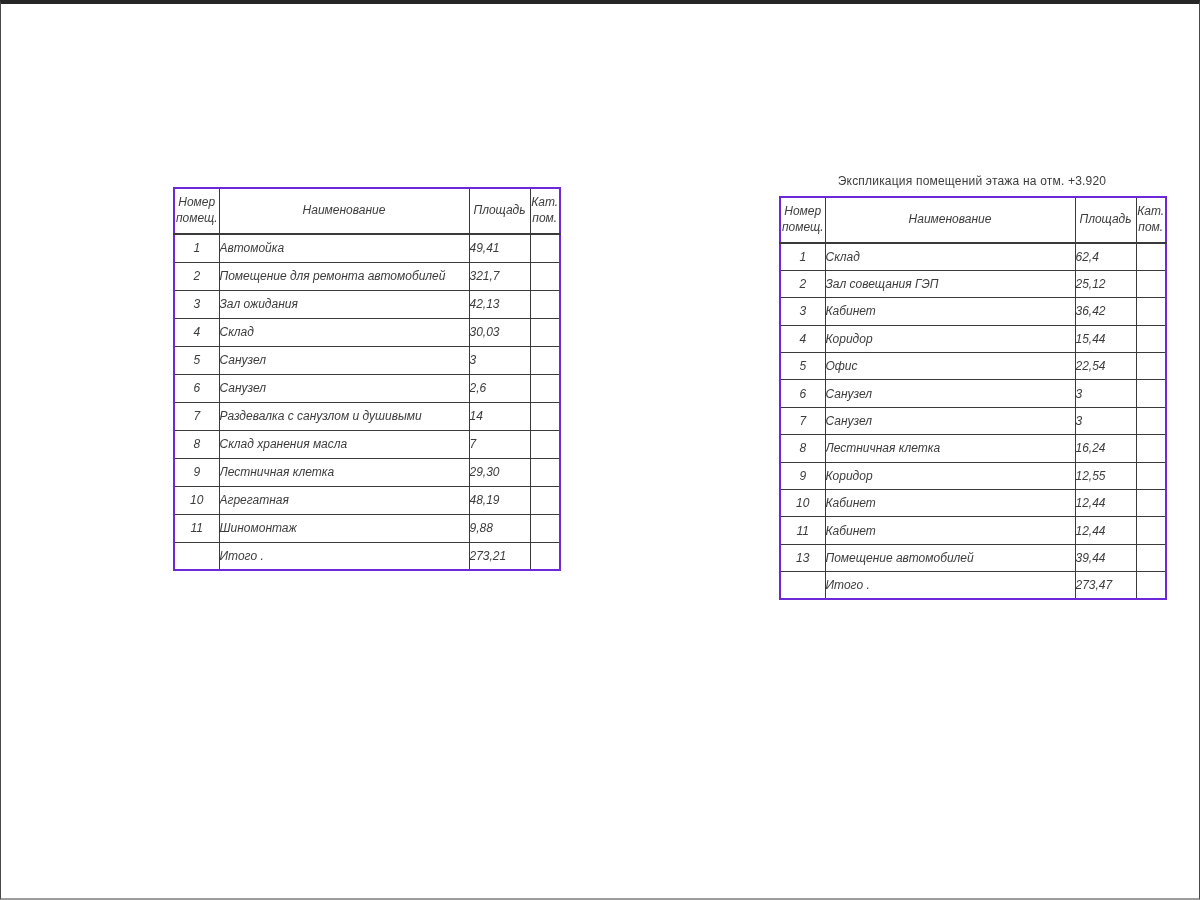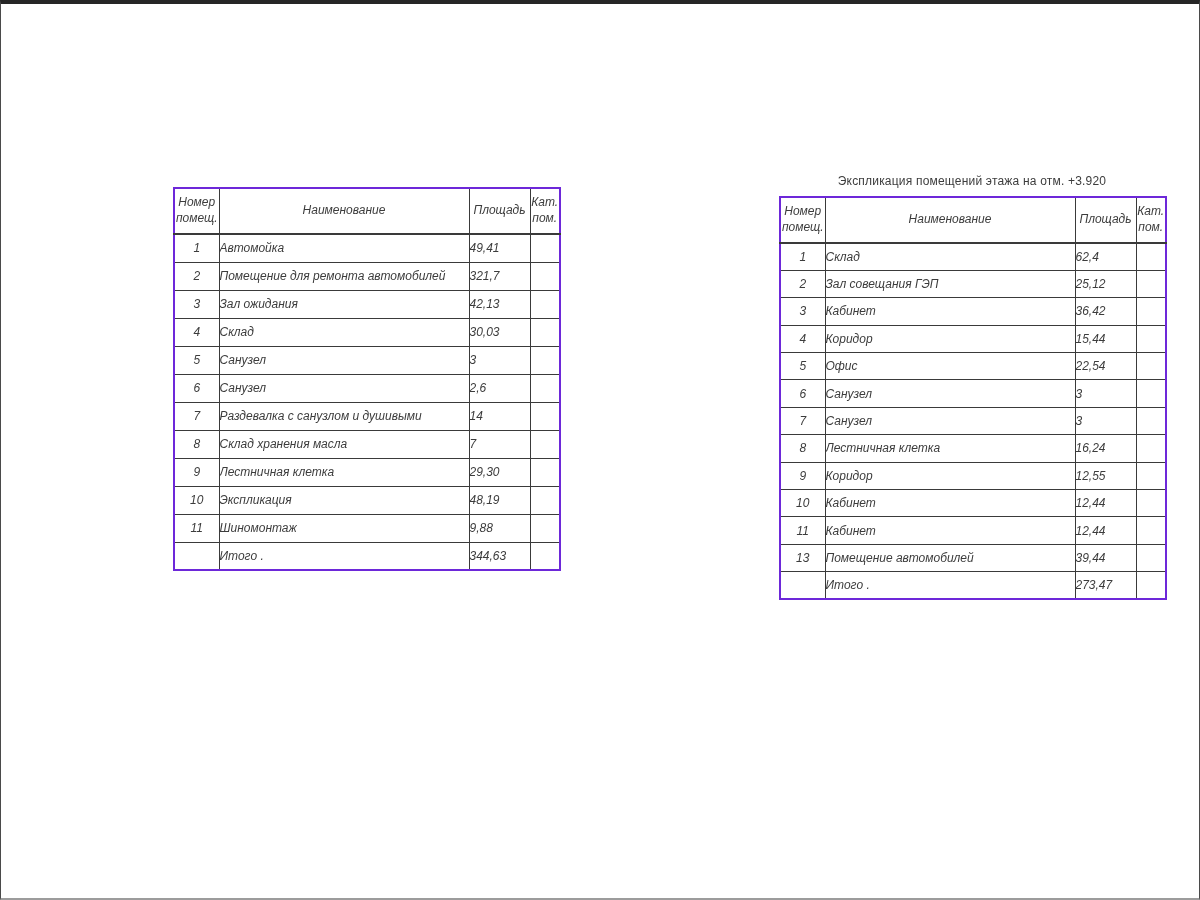--- a/index.html
+++ b/index.html
@@ -142,36 +142,36 @@
             <td class="col-category"></td>
           </tr>
           <tr>
             <td class="col-number">9</td>
             <td class="col-name">Лестничная клетка</td>
             <td class="col-area">29,30</td>
             <td class="col-category"></td>
           </tr>
           <tr>
             <td class="col-number">10</td>
-            <td class="col-name">Экспликация</td>
+            <td class="col-name">Агрегатная</td>
             <td class="col-area">48,19</td>
             <td class="col-category"></td>
           </tr>
           <tr>
             <td class="col-number">11</td>
             <td class="col-name">Шиномонтаж</td>
             <td class="col-area">9,88</td>
             <td class="col-category"></td>
           </tr>
         </tbody>
       <tfoot>
         <tr>
           <td class="col-number"></td>
           <td class="col-name total-label">Итого .</td>
-          <td class="col-area">344,63</td>
+          <td class="col-area">273,21</td>
           <td class="col-category"></td>
         </tr>
       </tfoot>
     </table>
   </section>
 
   <section class="table-block tb-right">
     <div class="table-title">Экспликация помещений этажа на отм. +3.920</div>
     <table class="explication">
       <colgroup>

